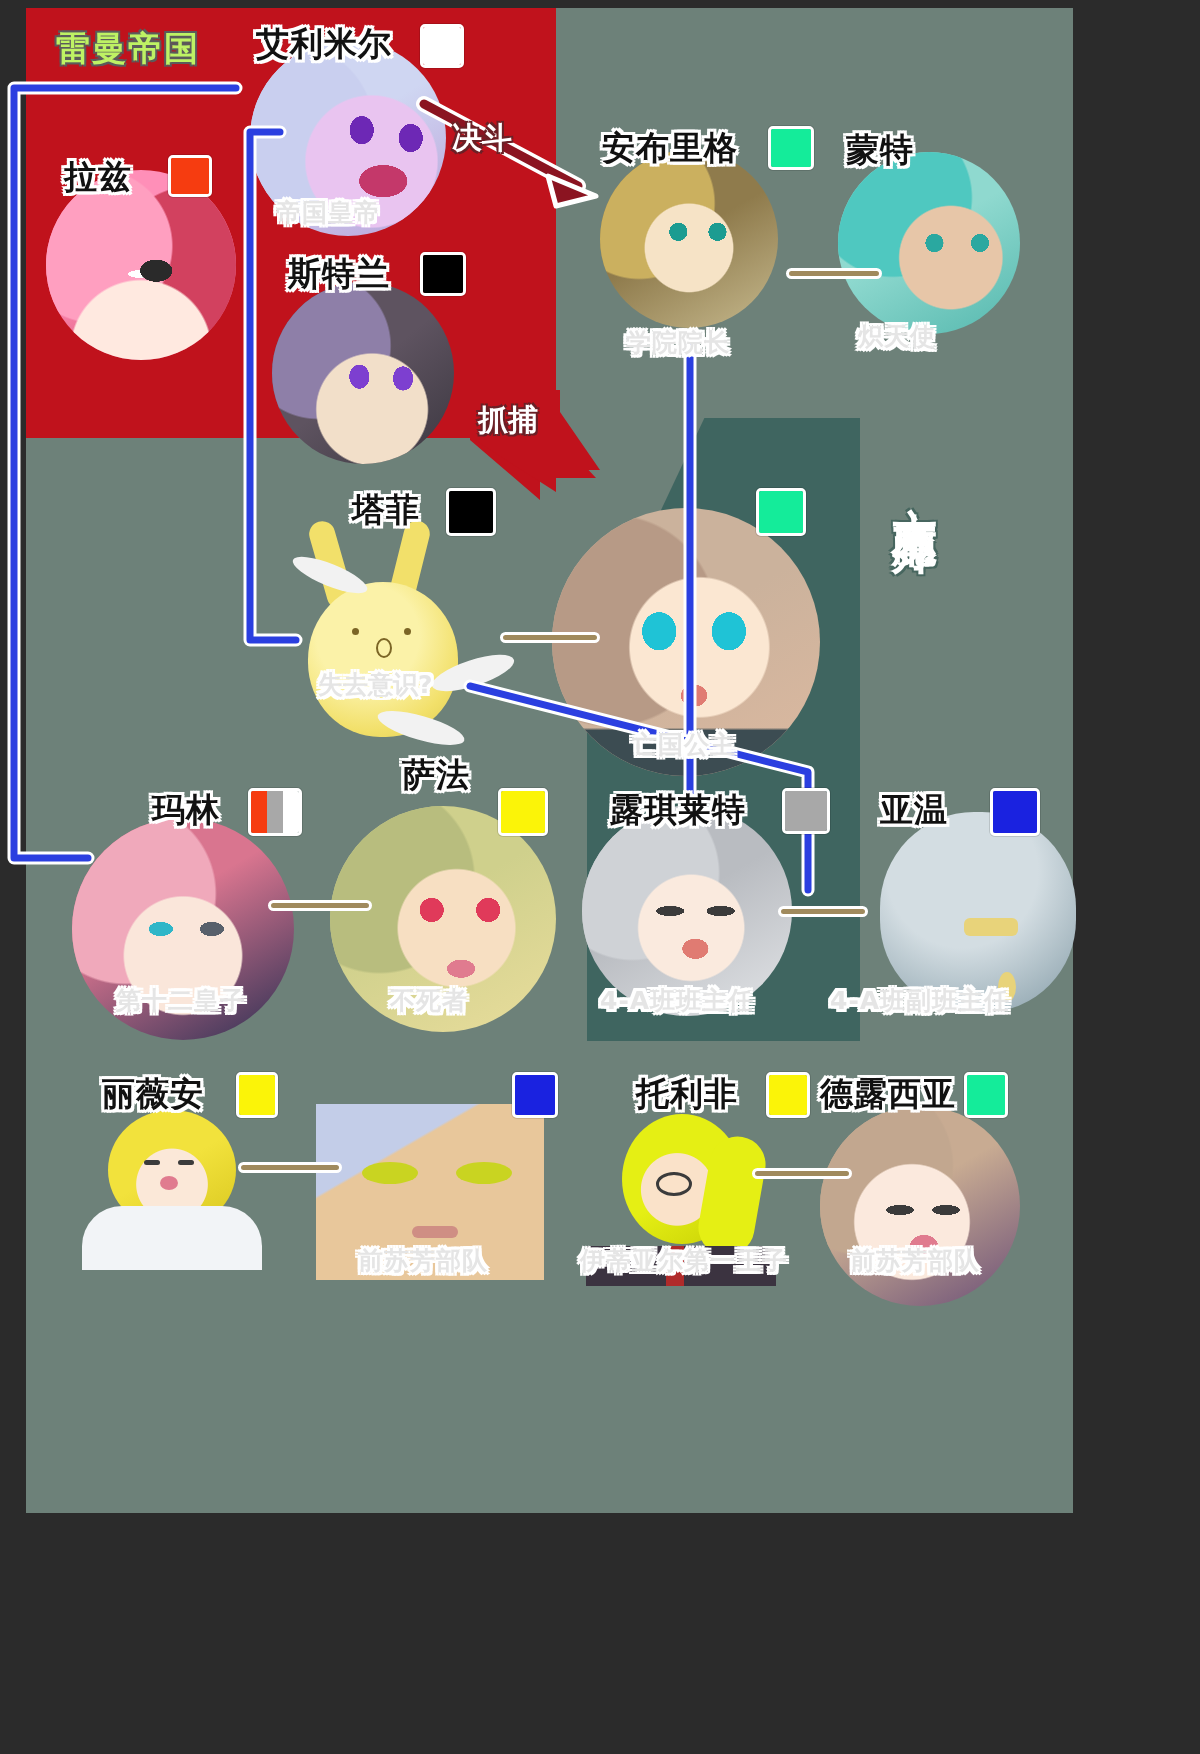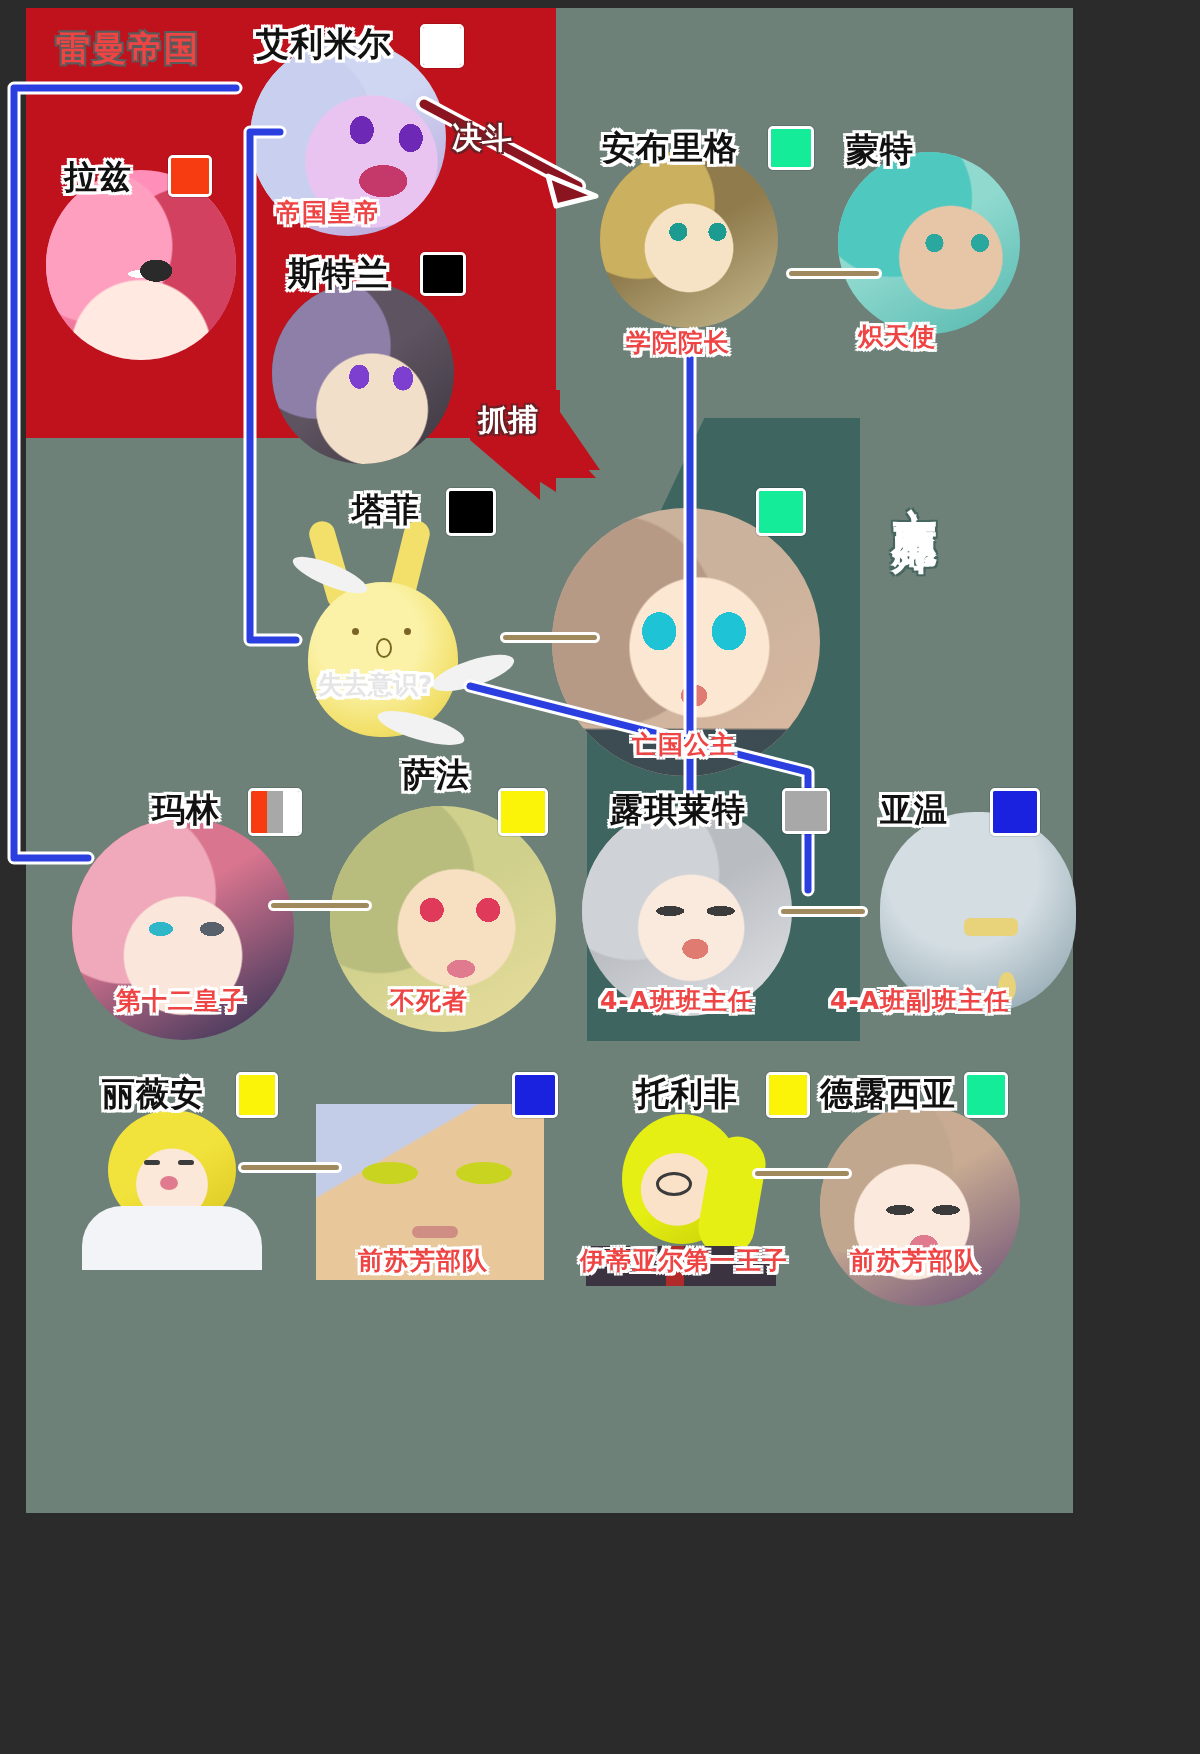--- a/index.html
+++ b/index.html
@@ -23,37 +23,37 @@
   
   .mage-panel{
     position:absolute;left:587px;top:418px;width:273px;height:623px;
     background:#3f6560;
     clip-path:polygon(43% 0%, 100% 0%, 100% 100%, 0% 100%, 0% 40%);
   }
 
   
   .zone-title{
     position:absolute;
-    font-size:34px;font-weight:bold;color:#ef4444;
+    font-size:34px;font-weight:bold;color:#bef264;
     text-shadow:-2px -2px 0 #5b5b5b,2px -2px 0 #5b5b5b,-2px 2px 0 #5b5b5b,2px 2px 0 #5b5b5b;
     letter-spacing:2px;white-space:nowrap;
   }
   .zone-title.plain{ text-shadow:none; }
 
   .name{
     position:absolute;
     font-size:33px;font-weight:bold;color:#111;
     text-shadow:
       -3px -3px 0 #fff,3px -3px 0 #fff,-3px 3px 0 #fff,3px 3px 0 #fff,
       -3px 0 0 #fff,3px 0 0 #fff,0 -3px 0 #fff,0 3px 0 #fff;
     white-space:nowrap;letter-spacing:1px;
   }
   .caption{
     position:absolute;
-    font-size:25px;font-weight:bold;color:#ef4444;
+    font-size:25px;font-weight:bold;color:#e5e5e5;
     text-shadow:
       -3px -3px 0 #fff,3px -3px 0 #fff,-3px 3px 0 #fff,3px 3px 0 #fff,
       -3px 0 0 #fff,3px 0 0 #fff,0 -3px 0 #fff,0 3px 0 #fff;
     white-space:nowrap;letter-spacing:1px;
   }
   .rel-label{
     position:absolute;
     font-size:30px;font-weight:bold;color:#ffffff;
     text-shadow:-2px -2px 0 #6b2026,2px -2px 0 #6b2026,-2px 2px 0 #6b2026,2px 2px 0 #6b2026;
     white-space:nowrap;

